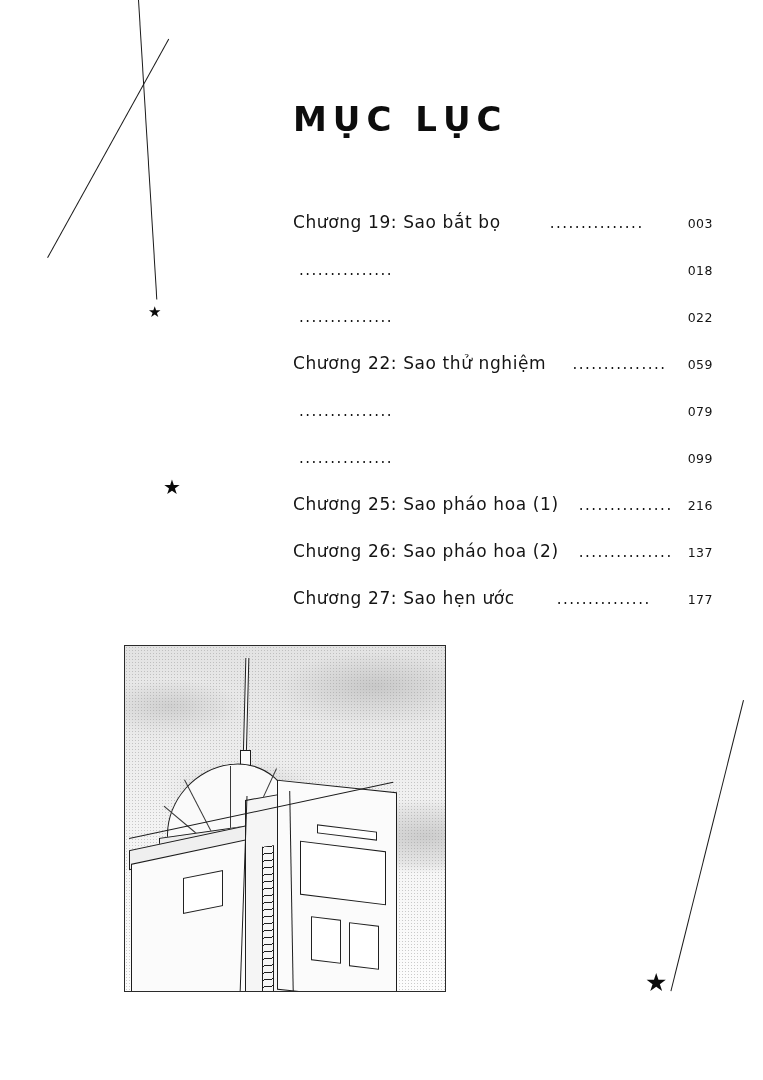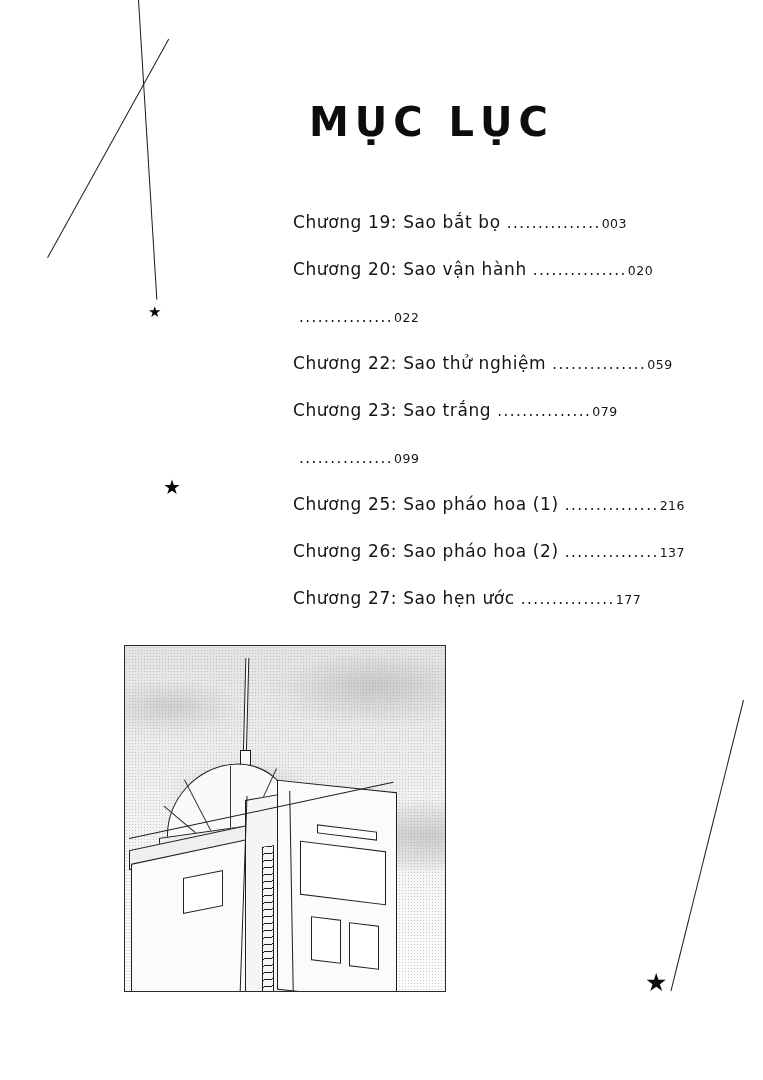--- a/index.html
+++ b/index.html
@@ -12,24 +12,24 @@
     height: 1080px;
     position: relative;
     overflow: hidden;
     font-family: "DejaVu Sans", sans-serif;
     color: #111111;
   }
 
   
   .toc-title {
     position: absolute;
-    left: 309px;
+    left: 293px;
     top: 99px;
     font-family: "DejaVu Sans", sans-serif;
-    font-size: 40px;
+    font-size: 34px;
     font-weight: bold;
     letter-spacing: 6px;
     color: #0d0d0d;
     white-space: nowrap;
   }
 
   
   .toc-list {
     position: absolute;
     left: 293px;
@@ -37,20 +37,21 @@
     width: 420px;
   }
   .toc-entry {
     display: flex;
     align-items: baseline;
     height: 47px;
     font-size: 17px;
     color: #141414;
     white-space: nowrap;
     letter-spacing: 0.6px;
+    justify-content: space-between;
   }
   .toc-entry .label {
     font-family: "DejaVu Sans", sans-serif;
   }
   .toc-entry .dots {
     font-family: "DejaVu Sans", sans-serif;
     letter-spacing: 1.5px;
     margin: 0 1px 0 6px;
     font-size: 15px;
     color: #141414;
@@ -238,38 +239,36 @@
 
 <div class="toc-list">
 
   <div class="toc-entry">
     <span class="label">Chương 19: Sao bắt bọ</span>
     <span class="dots">...............</span>
     <span class="page">003</span>
   </div>
 
   <div class="toc-entry">
-    <span class="label">Chương 20: Sao vận hành</span>
-    <span class="dots">...............</span>
-    <span class="page">020</span>
+    <span class="dots">...............</span>
+    <span class="page">018</span>
   </div>
 
   <div class="toc-entry">
     <span class="dots">...............</span>
     <span class="page">022</span>
   </div>
 
   <div class="toc-entry">
     <span class="label">Chương 22: Sao thử nghiệm</span>
     <span class="dots">...............</span>
     <span class="page">059</span>
   </div>
 
   <div class="toc-entry">
-    <span class="label">Chương 23: Sao trắng</span>
     <span class="dots">...............</span>
     <span class="page">079</span>
   </div>
 
   <div class="toc-entry">
     <span class="dots">...............</span>
     <span class="page">099</span>
   </div>
 
   <div class="toc-entry">

